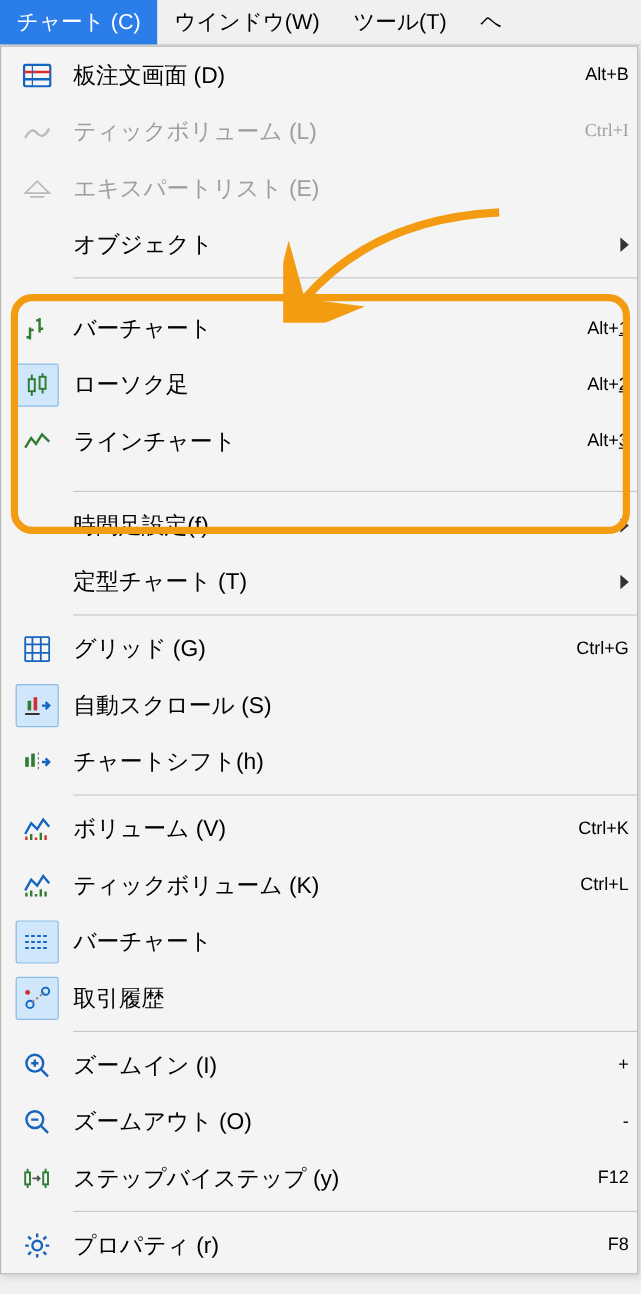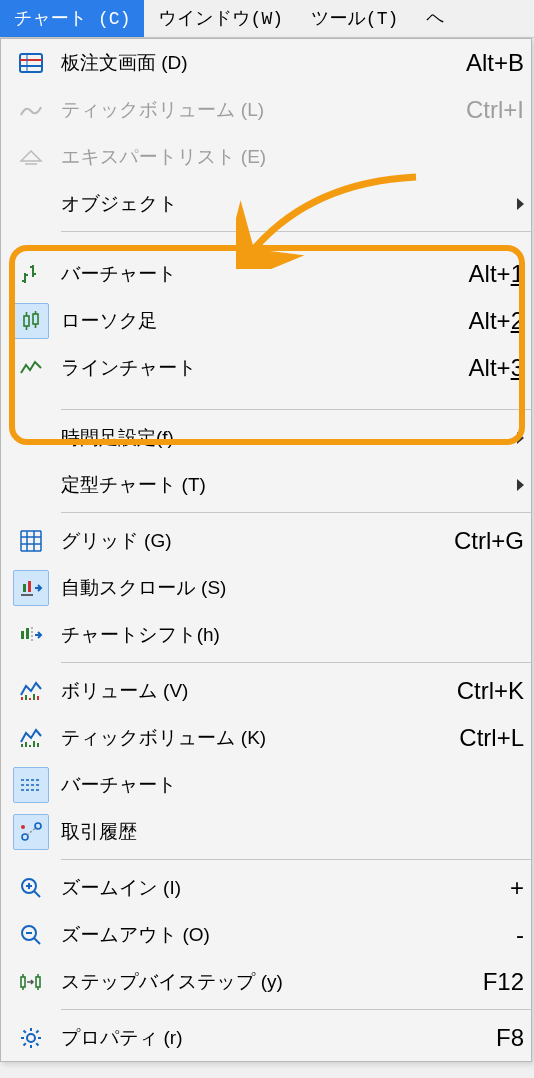--- a/index.html
+++ b/index.html
@@ -14,21 +14,20 @@
     .menubar {
       display: flex;
       background: #f0f0f0;
       height: 38px;
       border-bottom: 1px solid #ccc;
     }
     .menubar-item {
       padding: 6px 14px;
       cursor: pointer;
       white-space: nowrap;
-      font-family: Liberation Mono, monospace;
     }
     .menubar-item.active {
       background: #2b7de9;
       color: #fff;
     }
     .dropdown {
       background: #f4f4f4;
       border: 1px solid #b8b8b8;
       width: 532px;
       box-shadow: 2px 2px 6px rgba(0,0,0,.15);
@@ -57,24 +56,24 @@
       height: 36px;
       width: 36px;
       margin: 0 12px;
     }
     .label {
       flex: 1;
       font-size: 19px;
     }
     .shortcut {
       color: #000;
-      font-size: 24px;
+      font-size: 15px;
       margin-left: 8px;
     }
-    .menu-item.disabled .shortcut { color:#9e9e9e; }
+    .menu-item.disabled .shortcut { color:#9e9e9e;font-family:Liberation Serif, serif; }
     .submenu-arrow {
       width: 0; height: 0;
       border-top: 6px solid transparent;
       border-bottom: 6px solid transparent;
       border-left: 7px solid #333;
       margin-left: 8px;
     }
     .separator {
       height: 1px;
       background: #c8c8c8;

